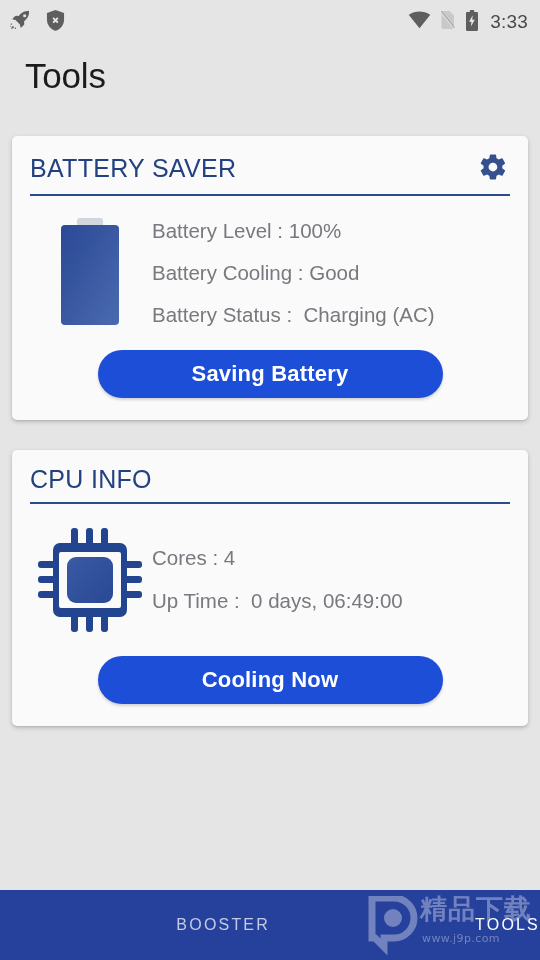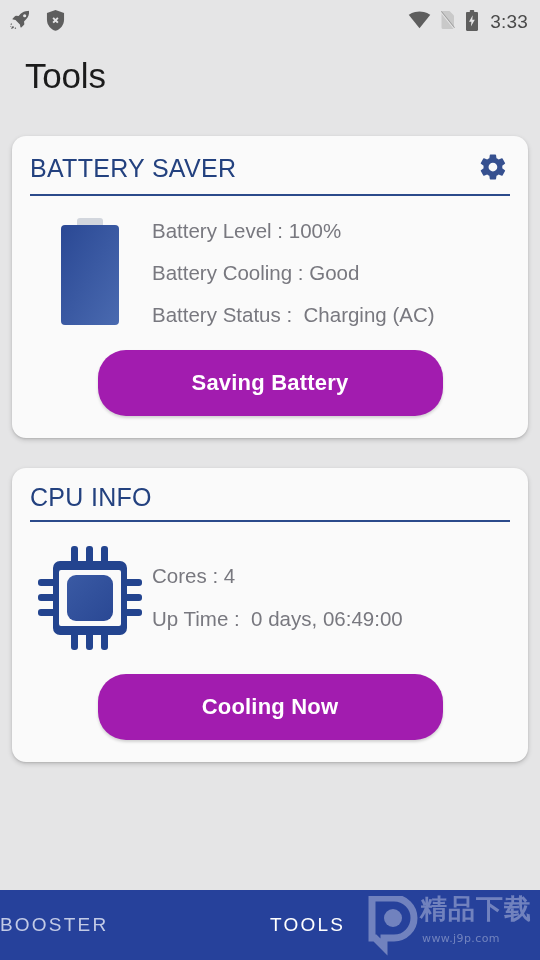--- a/index.html
+++ b/index.html
@@ -60,21 +60,21 @@
     top: 136px;
     left: 0;
     right: 0;
     bottom: 70px;
     padding: 0 12px;
   }
 
   
   .card {
     background: #fafafa;
-    border-radius: 14px;
+    border-radius: 5px;
     box-shadow: 0 2px 5px rgba(0,0,0,0.17), 0 1px 2px rgba(0,0,0,0.10);
     padding: 16px 18px 22px 18px;
     margin-bottom: 30px;
     position: relative;
   }
 
   .card-header {
     display: flex;
     align-items: center;
     justify-content: space-between;
@@ -128,25 +128,25 @@
     white-space: pre;
   }
 
   
   .action-wrap {
     display: flex;
     justify-content: center;
     padding-top: 14px;
   }
   .action-btn {
-    background: #a21caf;
+    background: #1d4ed8;
     color: #ffffff;
     border: none;
     border-radius: 28px;
-    height: 66px;
+    height: 48px;
     width: 345px;
     font-size: 22px;
     font-weight: bold;
     font-family: "Liberation Sans", sans-serif;
     letter-spacing: 0.2px;
     cursor: pointer;
     box-shadow: 0 2px 3px rgba(0,0,0,0.16);
   }
 
   
@@ -155,22 +155,22 @@
     left: 0;
     bottom: 0;
     width: 540px;
     height: 70px;
     background: #26419b;
     display: flex;
     align-items: center;
   }
   .nav-item {
     flex: 1;
-    text-align: left;
-    font-size: 19px;
+    text-align: right;
+    font-size: 16px;
     letter-spacing: 2.2px;
     color: #c3cbe6;
     cursor: pointer;
     user-select: none;
   }
   .nav-item.active { color: #ffffff; }
 
   
   .watermark {
     position: absolute;

